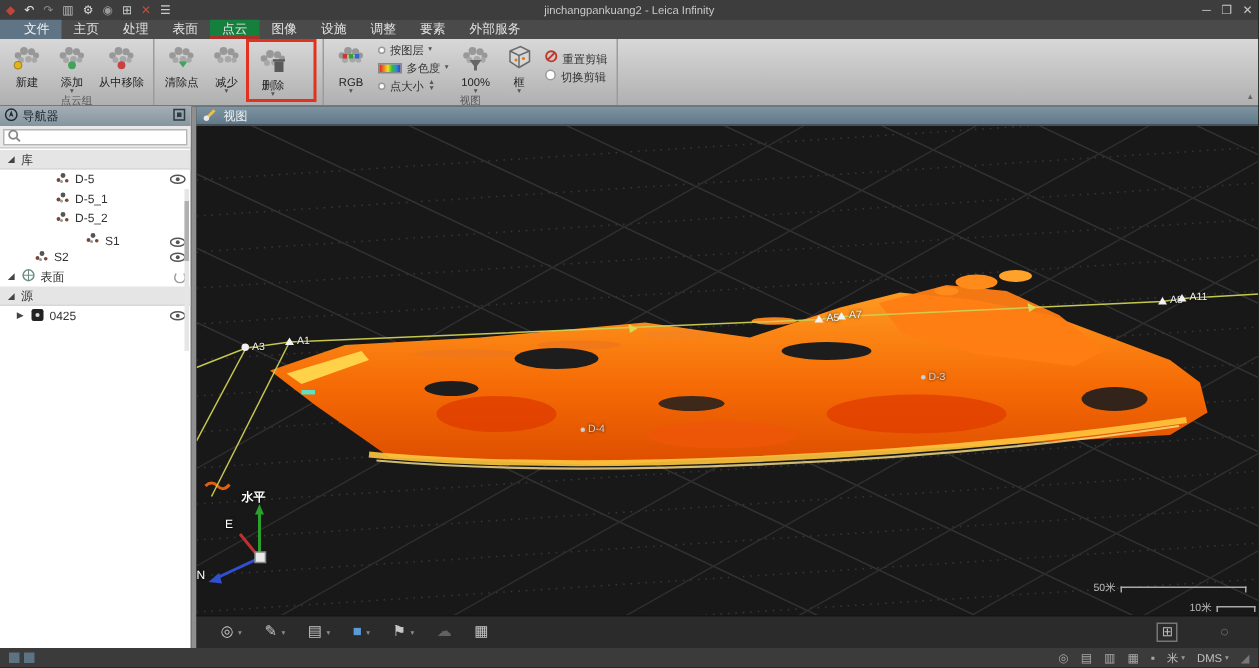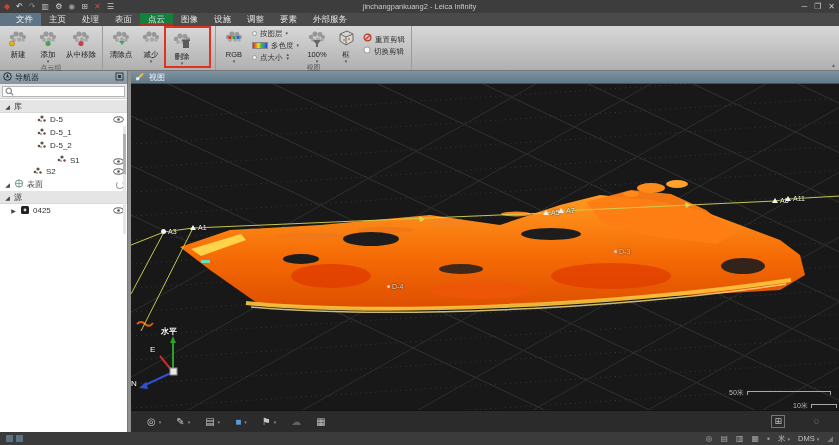--- a/index.html
+++ b/index.html
@@ -366,21 +366,21 @@
               <circle cx="5" cy="7" r="1" fill="#999"></circle>
             </svg></span>
           <span>S1</span>
           <span class="eye-w">
             <svg width="11" height="7">
               <ellipse cx="5.5" cy="3.5" rx="4.8" ry="2.7" fill="none" stroke="#555"></ellipse>
               <circle cx="5.5" cy="3.5" r="1.3" fill="#555"></circle>
             </svg>
           </span>
         </div>
-        <div class="trow" style="padding-left: 32px; justify-content: flex-end;">
+        <div class="trow" style="padding-left: 22px; justify-content: flex-end;">
           <span class="ic"><svg width="11" height="9">
               <circle cx="3" cy="6" r="1.3" fill="#7a4436"></circle>
               <circle cx="6" cy="3" r="1.6" fill="#555"></circle>
               <circle cx="8.5" cy="6.5" r="1.2" fill="#7a4436"></circle>
               <circle cx="5" cy="7" r="1" fill="#999"></circle>
             </svg></span>
           <span>S2</span>
           <span class="eye-w">
             <svg width="11" height="7">
               <ellipse cx="5.5" cy="3.5" rx="4.8" ry="2.7" fill="none" stroke="#555"></ellipse>

